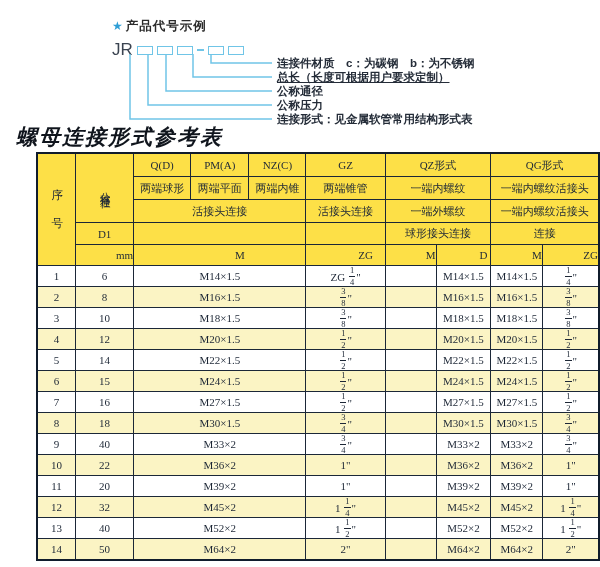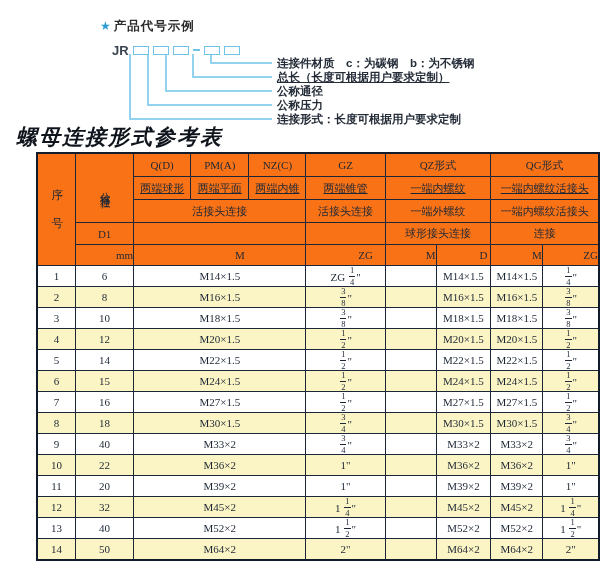--- a/index.html
+++ b/index.html
@@ -3,29 +3,29 @@
 <meta charset="utf-8">
 <style>
   html,body{margin:0;padding:0;}
   body{
     width:600px;height:567px;position:relative;background:#ffffff;
     font-family:"Liberation Serif","DejaVu Serif",serif;
     color:#1d2736;overflow:hidden;
   }
   
   .diagram-heading{
-    position:absolute;left:100px;top:18px;
+    position:absolute;left:112px;top:18px;
     font-family:"Liberation Sans","DejaVu Sans",sans-serif;
     font-size:12.5px;font-weight:bold;color:#2b2b2b;letter-spacing:1px;
   }
   .diagram-heading .star{color:#2e9ed6;margin-right:2px;font-size:12px;}
   .code-row{position:absolute;left:112px;top:40px;height:14px;}
   .code-prefix{
     font-family:"Liberation Sans","DejaVu Sans",sans-serif;
-    font-weight:bold;font-size:13px;color:#3a4350;vertical-align:middle;
+    font-weight:normal;font-size:17px;color:#3a4350;vertical-align:middle;
   }
   .code-box{
     display:inline-block;width:14px;height:7px;margin-left:4px;
     border:1.5px solid #70c5e7;background:#fff;vertical-align:middle;
   }
   .code-dash{
     display:inline-block;width:7px;height:2px;background:#70c5e7;
     margin-left:4px;vertical-align:middle;
   }
   .connector-svg{position:absolute;left:0;top:0;}
@@ -45,23 +45,23 @@
   table.ref{
     position:absolute;left:36px;top:152px;
     border-collapse:collapse;table-layout:fixed;
     font-size:11px;color:#1d2736;
   }
   table.ref td{
     border:1px solid #1b2737;text-align:center;vertical-align:middle;
     padding:0;overflow:hidden;
   }
   table.ref{border:2px solid #101c2c;}
-  td.hd{background:#f97316;}
+  td.hd{background:#fde047;}
   tr.hr1 td{height:22px;}
-  tr.hr2 td{height:22px;text-decoration:underline;}
+  tr.hr2 td{height:22px;}
   tr.hr3 td{height:22px;}
   tr.hr4 td{height:21px;}
   tr.hr5 td{height:20px;padding-left:40px;}
   tr.data td{height:20px;}
   tr.data.even td{background:#fbf4c4;}
   tr.data.odd td{background:#ffffff;}
   .v-seq{
     writing-mode:vertical-rl;text-orientation:upright;
     letter-spacing:30px;display:inline-block;line-height:1;
     font-size:11.5px;
@@ -97,21 +97,21 @@
     <polyline points="148,54 148,105 272,105"></polyline>
     <polyline points="130,54 130,119 272,119"></polyline>
   </g>
 </svg>
 
 <div id="diagram-labels">
     <div class="diagram-label" style="top: 56px; text-align: right;">连接件材质　c：为碳钢　b：为不锈钢</div>
     <div class="diagram-label" style="top: 70px; text-decoration: underline;">总长（长度可根据用户要求定制）</div>
     <div class="diagram-label" style="top: 84px;">公称通径</div>
     <div class="diagram-label" style="top: 98px; font-family: Liberation Serif, serif;">公称压力</div>
-    <div class="diagram-label" style="top: 112px;">连接形式：长度可根据用户要求定制</div>
+    <div class="diagram-label" style="top: 112px;">连接形式：见金属软管常用结构形式表</div>
   </div>
 
 <div class="table-title">螺母连接形式参考表</div>
 
 <table class="ref">
   <colgroup>
     <col style="width:39px">
       <col style="width:35px">
     <col style="width:58px">
       <col style="width:59px">

